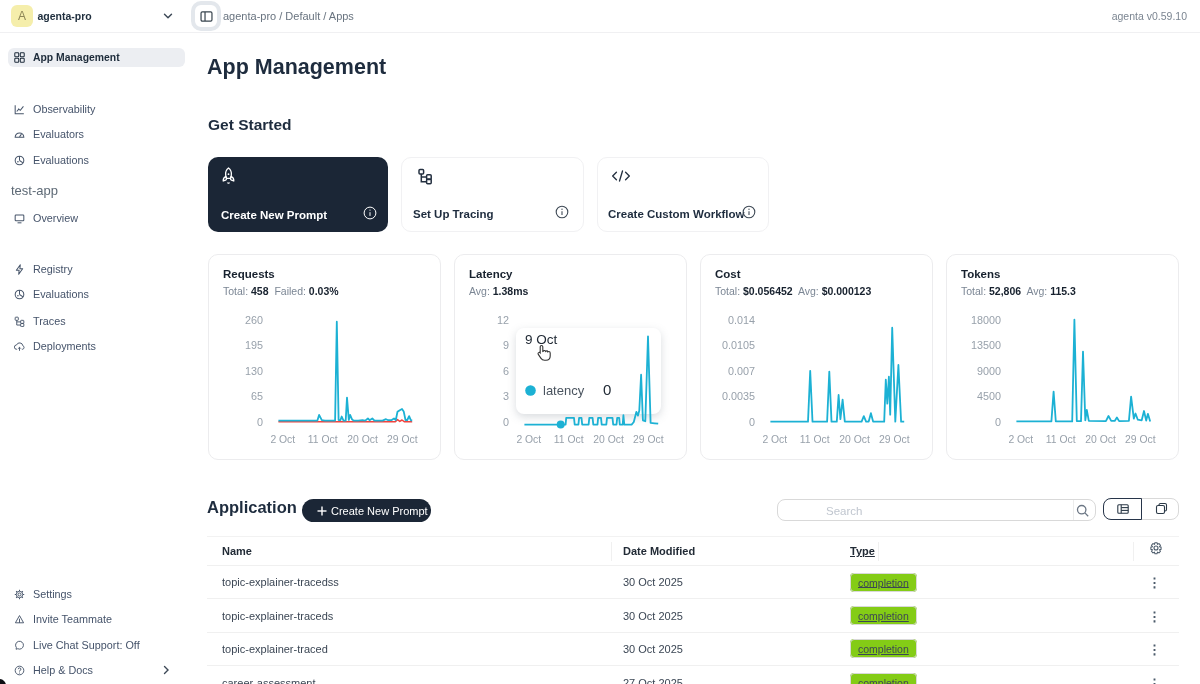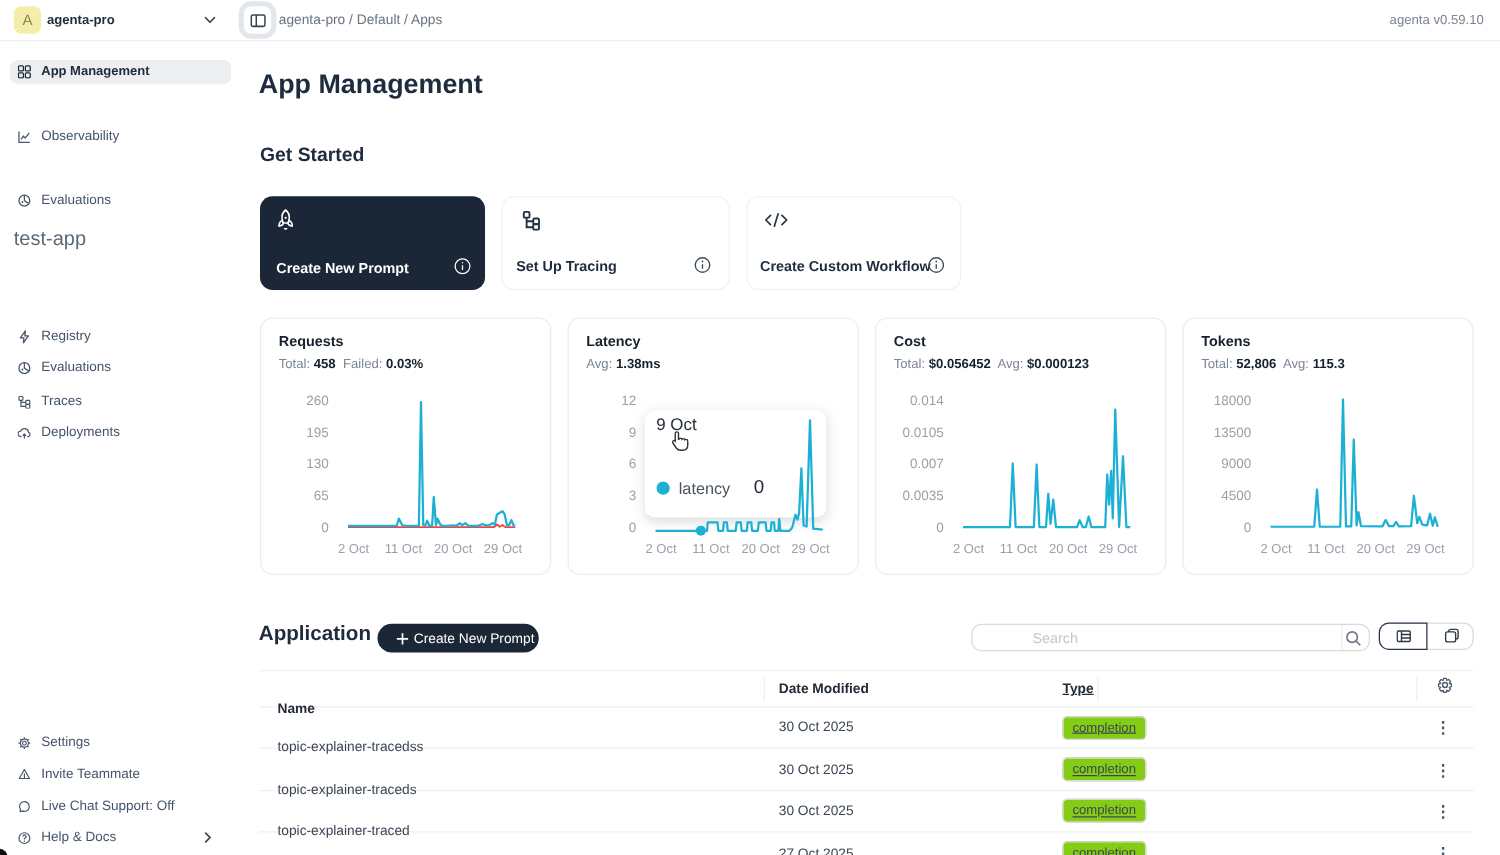--- a/index.html
+++ b/index.html
@@ -19,21 +19,21 @@
 .crumb { position:absolute; left:223px; top:10px; font-size:11px; color:#68737f; }
 .ver { position:absolute; right:13px; top:10px; font-size:10.5px; color:#7b8591; }
 
 .side { position:absolute; left:0; top:33px; width:200px; height:651px; background:#fff; z-index:4; }
 .mi { position:absolute; left:8px; width:177px; height:19px; border-radius:6px;
   font-size:10.8px; color:#45536a; white-space:nowrap; }
 .mi svg { position:absolute; left:6px; top:4px; }
 .mi .lb { position:absolute; left:25px; top:0; line-height:19px; }
 .mi.sel { background:#eceef2; color:#1d2b3a; font-weight:700; }
 .mi.sel .lb { font-size:10.4px; }
-.grplabel { position:absolute; left:11px; top:150px; font-size:16px; color:#5d6975; }
+.grplabel { position:absolute; left:11px; top:150px; font-size:13px; color:#5d6975; }
 .helpchev { position:absolute; left:160px; top:631px; }
 .intercom { position:absolute; left:-7px; top:646px; width:13px; height:13px; border-radius:50%; background:#0d0d12; }
 
 h1.pagetitle { position:absolute; left:207px; top:55px; font-size:21.5px; font-weight:700; color:#1e2c3e; }
 h2.getstarted { position:absolute; left:208px; top:116px; font-size:15.5px; font-weight:700; color:#1e2c3e; }
 .gcard { position:absolute; top:157px; height:75px; border-radius:10px; }
 .gcard .gt { position:absolute; bottom:11px; font-size:11.5px; font-weight:700; white-space:nowrap; }
 .gcard svg.gic { position:absolute; top:10px; }
 .gcard svg.ginfo { position:absolute; bottom:12px; }
 .gcard.dark { left:208px; width:180px; background:#1b2636; color:#fff; }
@@ -64,21 +64,21 @@
 .seg .cell1 { position:absolute; left:-1px; top:-1px; width:39px; height:22px;
   border:1.3px solid #27354a; border-radius:8px 0 0 8px; background:#fff; }
 .seg svg.i1 { position:absolute; left:13px; top:4px; }
 .seg svg.i2 { position:absolute; left:51px; top:3px; }
 
 .tbl { position:absolute; left:207px; top:536px; width:972px; height:148px; font-size:11px;
   color:#3b4654; border-top:1px solid #f2f2f2; }
 .trow { position:absolute; left:0; width:972px; height:33.4px; border-bottom:1px solid #f0f0f0; }
 .thead { height:29px; font-weight:700; color:#222b36; font-size:11px; }
 .vl { position:absolute; top:5px; width:1px; height:19px; background:#f0f0f0; }
-.c1 { position:absolute; left:15px; top:50%; transform:translateY(-50%);margin-top:16px; }
+.c1 { position:absolute; left:15px; top:50%; transform:translateY(-50%); }
 .c2 { position:absolute; left:416px; top:50%; transform:translateY(-50%); }
 .c3 { position:absolute; left:643px; top:50%; transform:translateY(-50%);text-decoration:underline; }
 .tag { border:1px solid #d9d9d9; border-radius:4px; padding:2.5px 7px; font-size:10.5px;
   color:#3d4754; background:#84cc16; }
 .dots { position:absolute; left:941px; top:50%; transform:translateY(-50%); color:#4b5a6a;
   font-size:13px; font-weight:700; }
 .gearh { position:absolute; left:1149px; top:541px; z-index:2; }
 </style>
 </head>
 <body>
@@ -93,30 +93,44 @@
     <span class="lb">App Management</span>
     </div>
   <div class="mi" style="top:66.5px;">
     <svg width="11" height="11" viewBox="0 0 14 14" fill="none" stroke="#47556a" stroke-width="1.3">
         <path d="M1.5 1.5 V12.5 H12.5"></path>
         <path d="M3.5 9.5 L6 6.5 L8 8 L12 3"></path>
         <circle cx="6" cy="6.5" r="0.8" fill="#47556a" stroke="none"></circle>
       </svg>
     <span class="lb">Observability</span>
     </div>
+  <div class="mi" style="top:92px;">
+    <svg width="11" height="11" viewBox="0 0 14 14" fill="none" stroke="#47556a" stroke-width="1.3">
+        <path d="M1.5 10.5 A5.5 5.5 0 0 1 12.5 10.5 Z"></path>
+        <path d="M7 10 L9.5 6.5"></path>
+      </svg>
+    <span class="lb">Evaluators</span>
+    </div>
   <div class="mi" style="top:117.5px;">
     <svg width="11" height="11" viewBox="0 0 14 14" fill="none" stroke="#47556a" stroke-width="1.3">
         <circle cx="7" cy="7" r="5.5"></circle>
         <path d="M7 7 L7 1.5"></path>
         <path d="M7 7 L11.5 10"></path>
         <circle cx="5" cy="8.5" r="1" fill="#47556a" stroke="none"></circle>
       </svg>
     <span class="lb">Evaluations</span>
     </div>
   <div class="grplabel">test-app</div>
+  <div class="mi" style="top:175.5px;">
+    <svg width="11" height="11" viewBox="0 0 14 14" fill="none" stroke="#47556a" stroke-width="1.3">
+        <rect x="1.5" y="2.5" width="11" height="7.5" rx="1"></rect>
+        <line x1="4.5" y1="12.5" x2="9.5" y2="12.5"></line>
+      </svg>
+    <span class="lb">Overview</span>
+    </div>
   <div class="mi" style="top:226.5px;">
     <svg width="11" height="11" viewBox="0 0 14 14" fill="none" stroke="#47556a" stroke-width="1.3" stroke-linejoin="round">
         <path d="M8 1 L3 8 H6.5 L6 13 L11 6 H7.5 Z"></path>
       </svg>
     <span class="lb">Registry</span>
     </div>
   <div class="mi" style="top:252px;">
     <svg width="11" height="11" viewBox="0 0 14 14" fill="none" stroke="#47556a" stroke-width="1.3">
         <circle cx="7" cy="7" r="5.5"></circle>
         <path d="M7 7 L7 1.5"></path>

